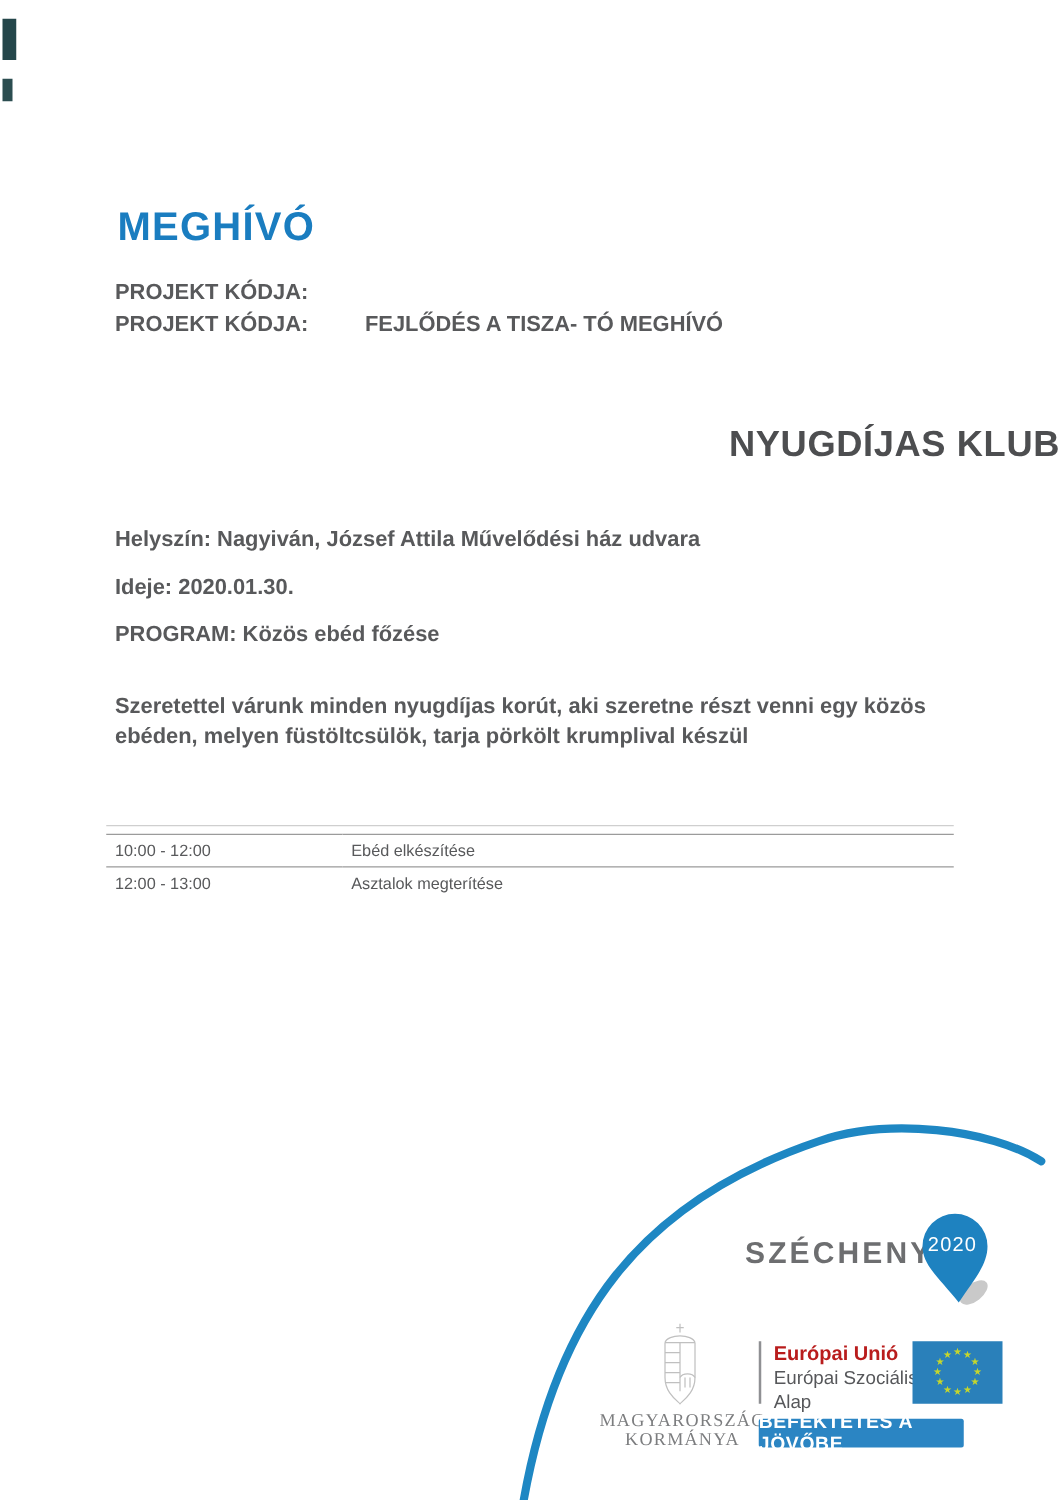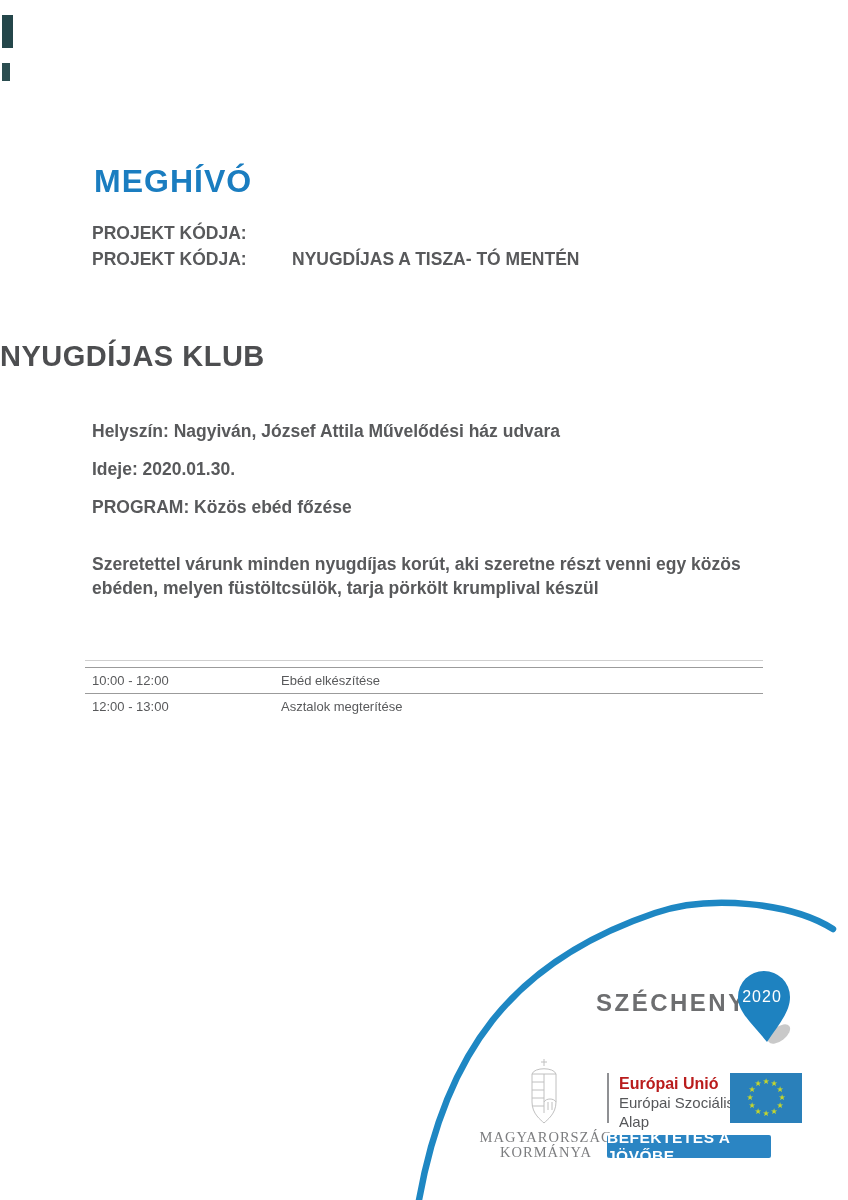--- a/index.html
+++ b/index.html
@@ -16,21 +16,21 @@
     position:absolute;left:94px;top:163px;
     font-size:32px;font-weight:bold;color:#1a7dc0;letter-spacing:1px;
   }
   .proj-row{position:absolute;left:92px;width:600px;display:flex;
     font-size:17.5px;font-weight:bold;color:#58595b;}
   .proj-row .lbl{width:200px;flex:0 0 200px;}
   .proj-row.r1{top:223px;}
   .proj-row.r2{top:249px;}
 
   .event-title{
-    position:absolute;left:0;right:0;top:340px;text-align:left;
+    position:absolute;left:0;right:0;top:340px;text-align:right;
     font-size:29px;font-weight:bold;color:#4d4e50;letter-spacing:0.5px;
   }
   .info-line{position:absolute;left:92px;font-size:17.5px;font-weight:bold;color:#58595b;}
   .info-line.loc{top:421px;}
   .info-line.date{top:459px;}
   .info-line.prog{top:497px;text-align:center;}
 
   .description{
     position:absolute;left:92px;top:552px;width:670px;
     font-size:17.5px;font-weight:bold;color:#58595b;line-height:1.38;
@@ -82,21 +82,21 @@
   <div class="scan-mark m1"></div>
   <div class="scan-mark m2"></div>
 
   <div class="doc-title">MEGHÍVÓ</div>
 
   <div class="proj-row r1">
     <span class="lbl">PROJEKT KÓDJA:</span>
   </div>
   <div class="proj-row r2">
     <span class="lbl">PROJEKT KÓDJA:</span>
-    <span class="val">NYUGDÍJAS A TISZA- TÓ MENTÉN</span>
+    <span class="val">FEJLŐDÉS A TISZA- TÓ MEGHÍVÓ</span>
   </div>
 
   <div class="event-title">NYUGDÍJAS KLUB</div>
 
   <div class="info-line loc">Helyszín: Nagyiván, József Attila Művelődési ház udvara</div>
   <div class="info-line date">Ideje: 2020.01.30.</div>
   <div class="info-line prog">PROGRAM: Közös ebéd főzése</div>
 
   <div class="description">Szeretettel várunk minden nyugdíjas korút, aki szeretne részt venni egy közös ebéden, melyen füstöltcsülök, tarja pörkölt krumplival készül</div>
 

